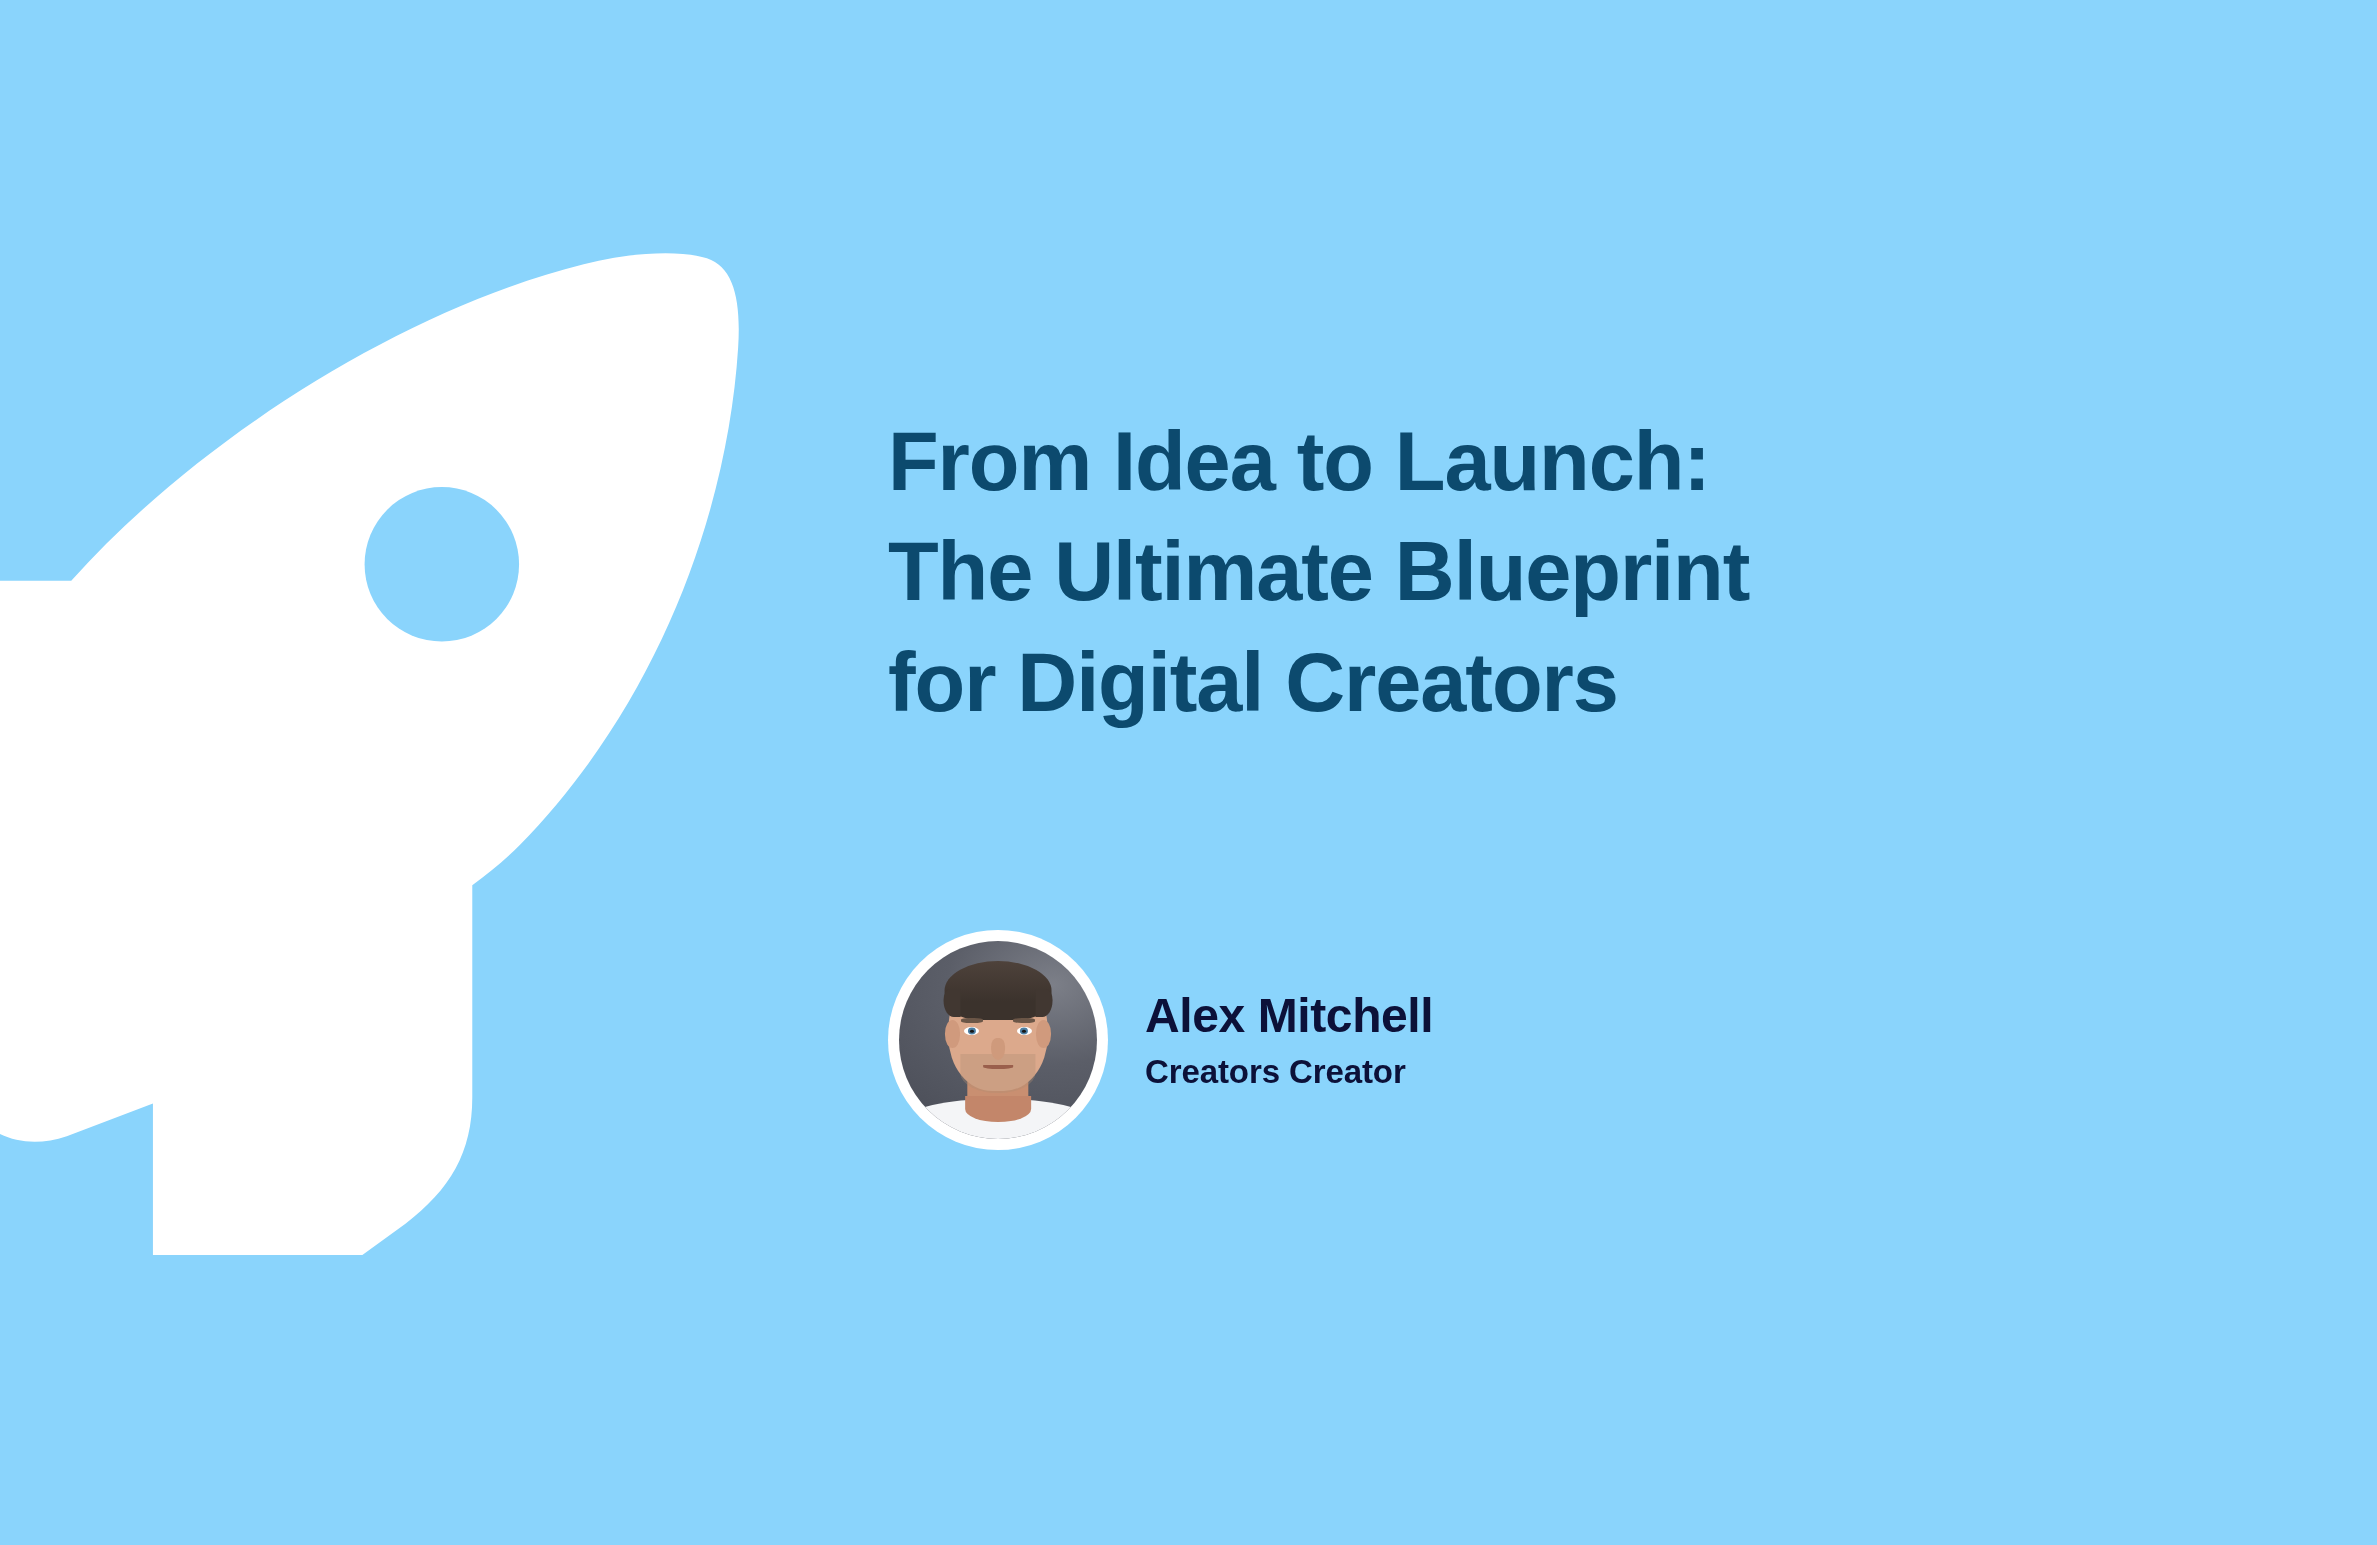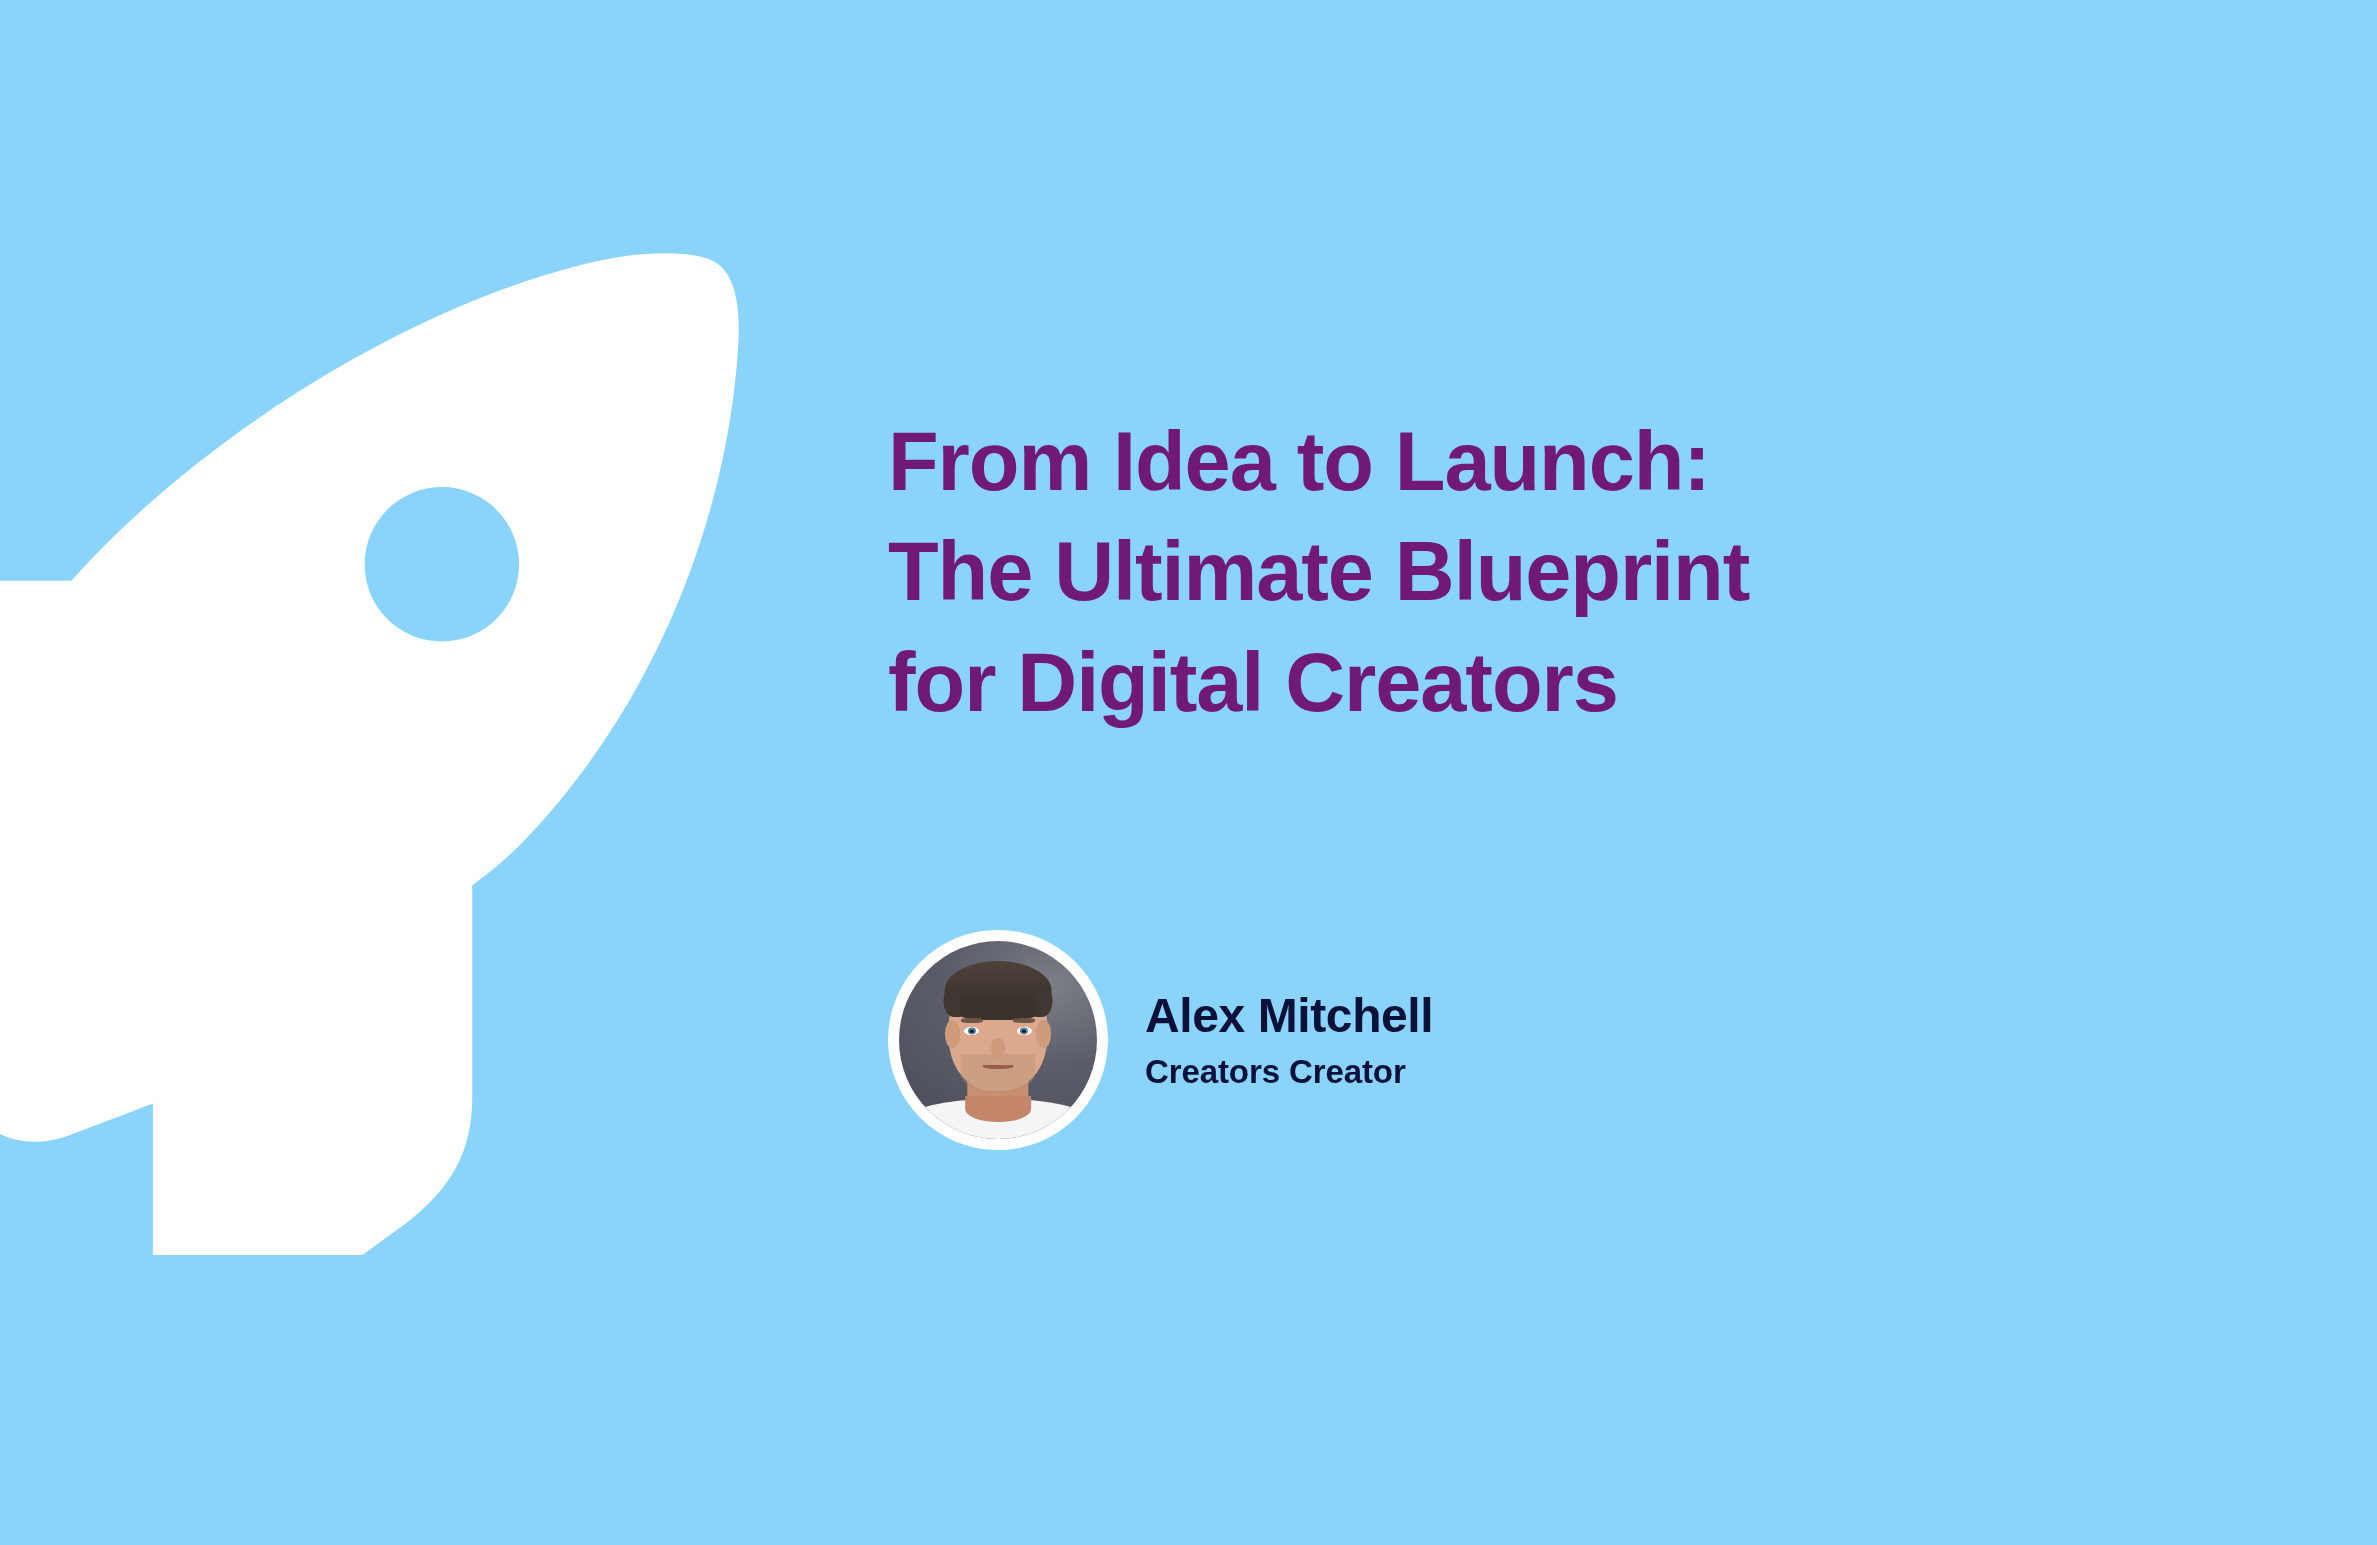--- a/index.html
+++ b/index.html
@@ -275,21 +275,21 @@
         C 330 258 606 86 846 26
         C 906 10 976 6 1012 18
         Z"></path>
 
       <circle cx="655" cy="430" r="104" fill="#8AD4FC"></circle>
     </svg>
   </div>
 
   <div id="content">
 
-    <h1 id="headline" style="color: #701a75;">From Idea to Launch:
+    <h1 id="headline" style="color: #0c4a6e;">From Idea to Launch:
 The Ultimate Blueprint
 for Digital Creators</h1>
 
     <div id="author-block">
 
       <div id="avatar" style="background: rgb(255, 255, 255);">
         <div id="avatar-photo">
           <div class="p-neck"></div>
           <div class="p-shirt"></div>
           <div class="p-head"></div>

